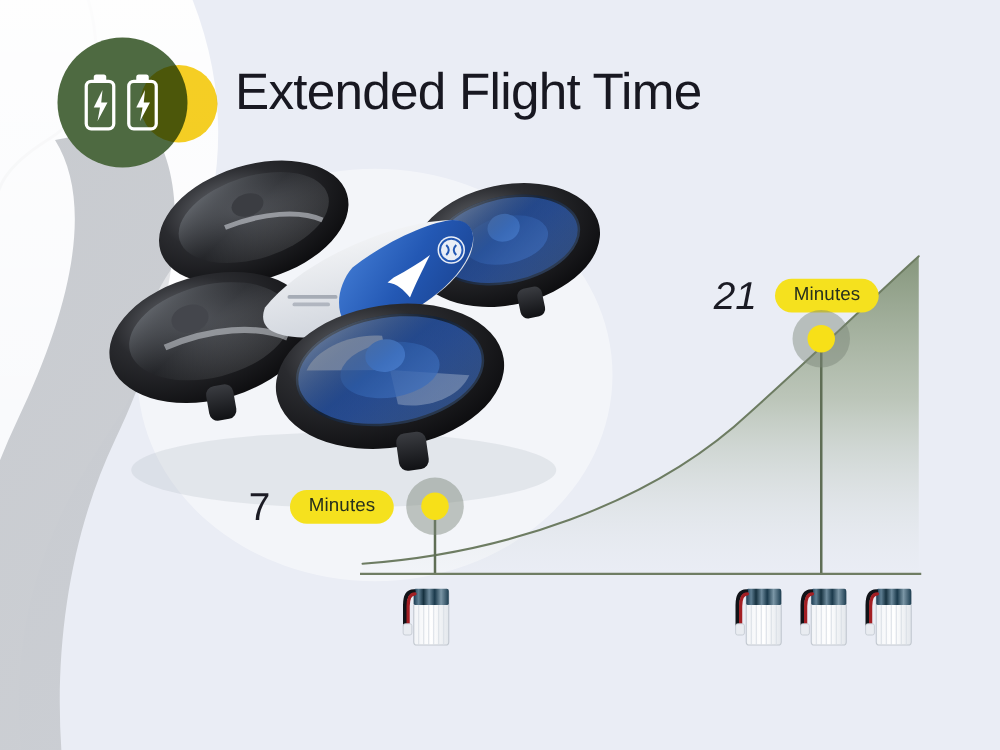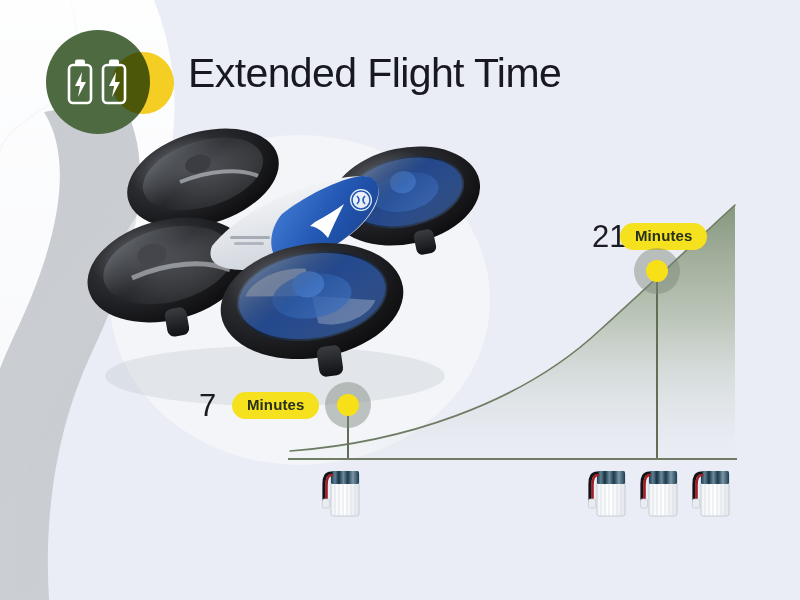--- a/index.html
+++ b/index.html
@@ -35,25 +35,25 @@
 
   
   #chart{position:absolute;left:0;top:0;width:800px;height:600px;}
 
   .value-num{
     position:absolute;color:#1b1b24;font-size:31px;font-weight:400;
     letter-spacing:0px;line-height:31px;
   }
   .pill{
     position:absolute;background:#f5e11e;border-radius:999px;
-    color:#26301d;font-size:15px;font-weight:700;letter-spacing:.1px;
+    color:#26301d;font-size:15px;font-weight:400;letter-spacing:.1px;
     padding:5px 15px 6px;line-height:16px;white-space:nowrap;
   }
 
-  #num-21{left:592px;top:221px;}
+  #num-21{left:571px;top:221px;font-style:italic;}
   #pill-21{left:620px;top:223px;}
   #num-7{left:199px;top:390px;}
   #pill-7{left:232px;top:392px;}
 
   
   .marker{position:absolute;width:46px;height:46px;}
   .marker .halo{
     position:absolute;left:0;top:0;width:46px;height:46px;border-radius:50%;
     background:rgba(122,132,120,.45);
   }

